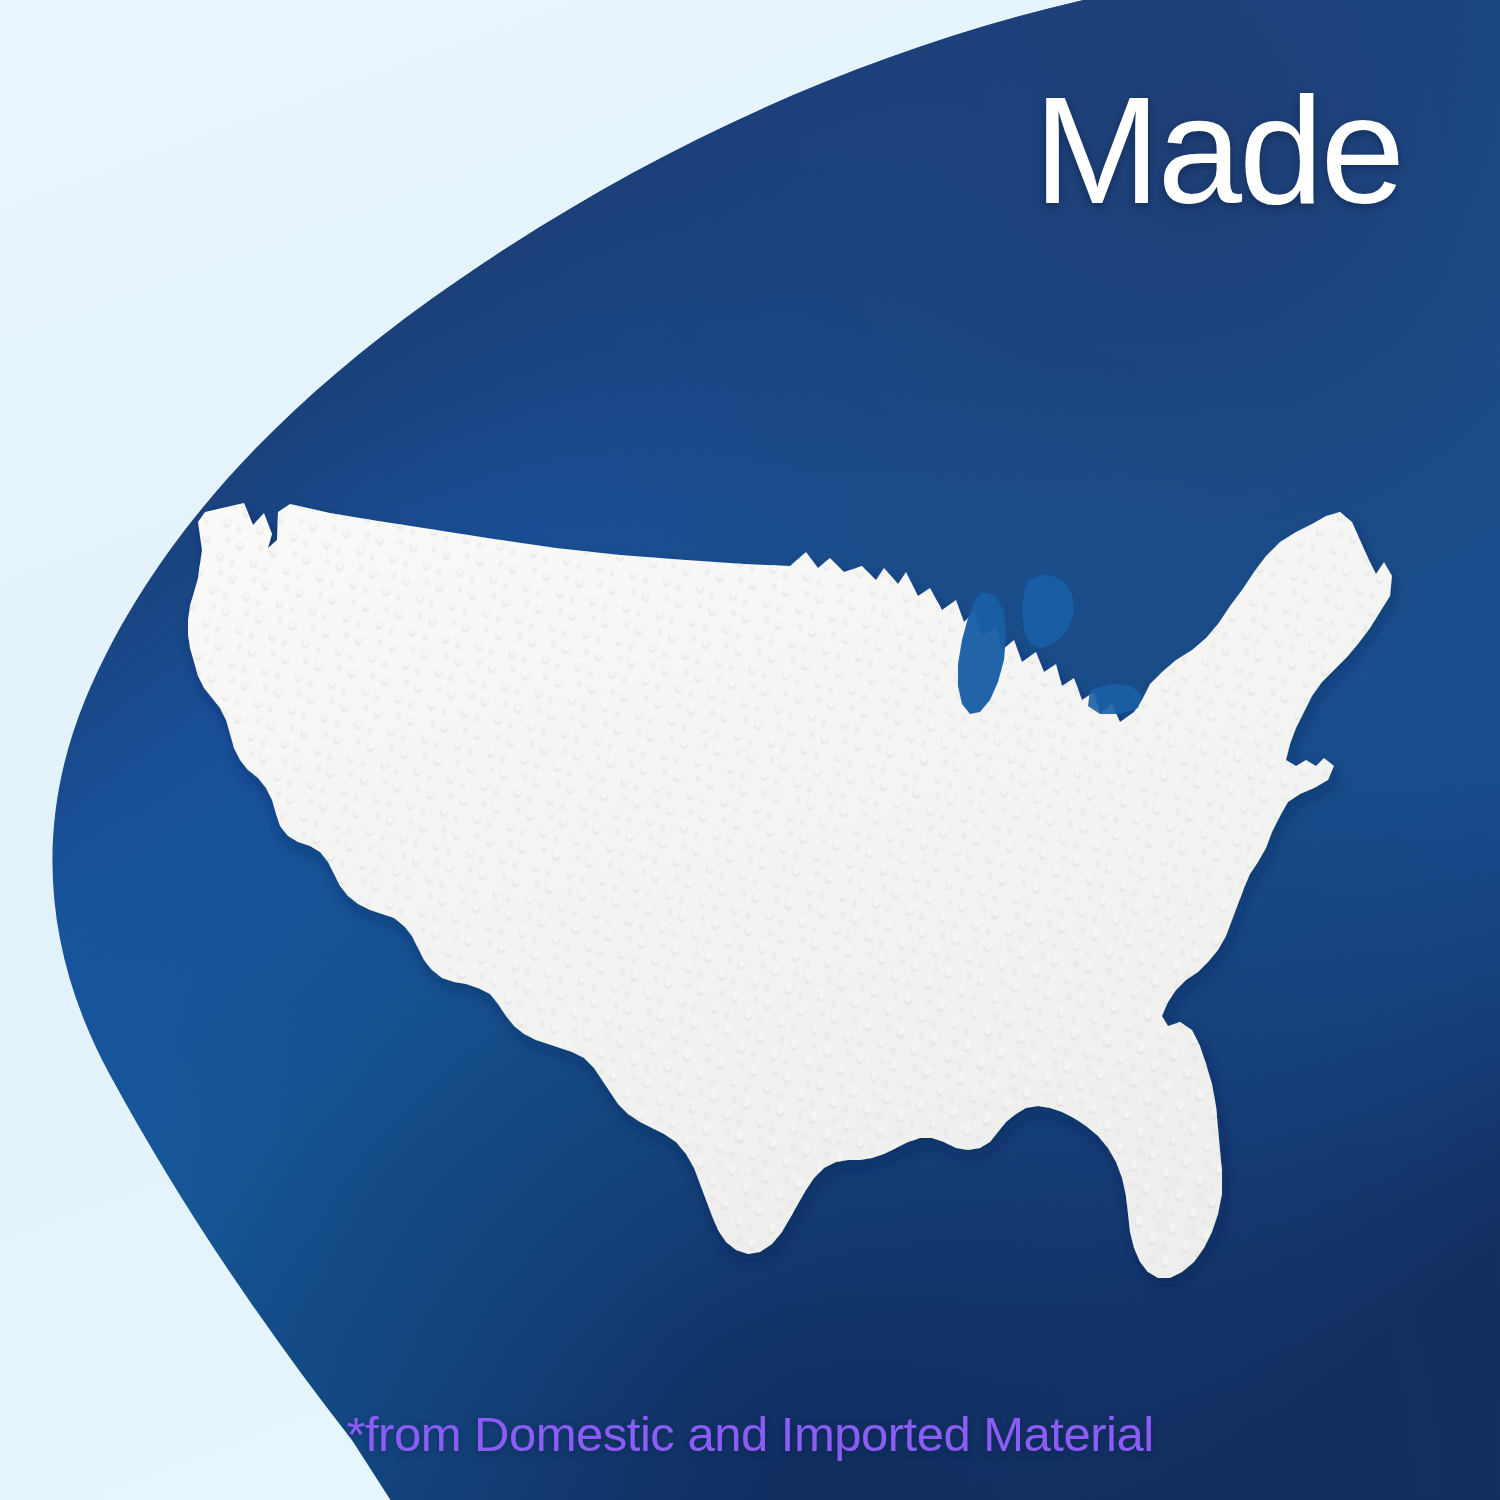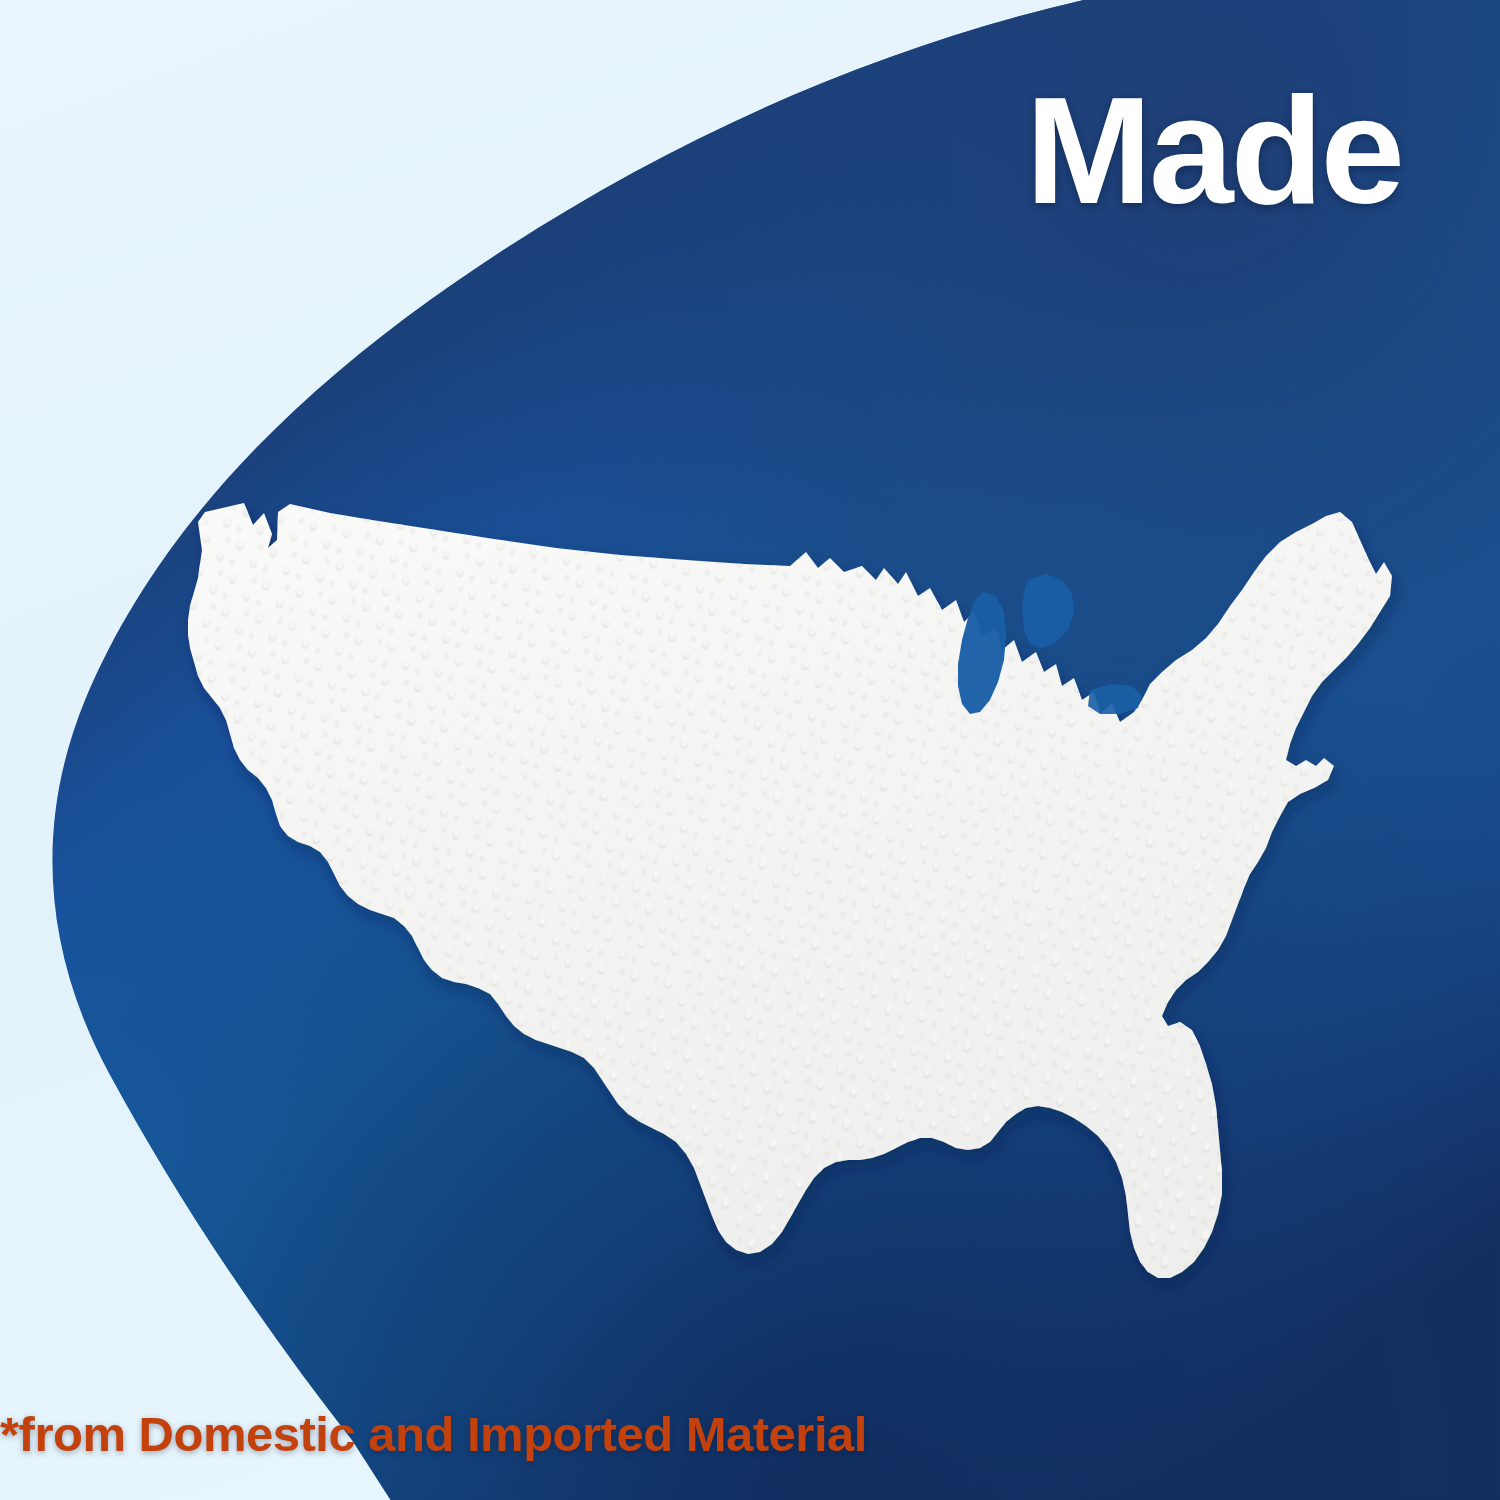--- a/index.html
+++ b/index.html
@@ -58,40 +58,40 @@
     top: 78px;
     text-align: right;
     color: #ffffff;
     line-height: 0.96;
     letter-spacing: -3px;
     text-shadow: 0 3px 10px rgba(4, 22, 52, 0.45);
   }
   .headline .line1 {
     display: block;
     font-size: 152px;
-    font-weight: bold;
+    font-weight: normal;
   }
   .headline .line2 {
     display: block;
     font-size: 152px;
     font-weight: bold;
     margin-top: 6px;
   }
 
   
   .footnote {
     position: absolute;
     left: 0;
     right: 0;
     bottom: 38px;
-    text-align: left;
+    text-align: center;
     font-size: 49px;
-    font-weight: bold;
+    font-weight: normal;
     letter-spacing: -0.5px;
-    color: #c2410c;
+    color: #8b5cf6;
     text-shadow: 0 2px 6px rgba(4, 22, 52, 0.35);
   }
 </style>
 </head>
 <body>
 
 <div id="stage">
 
   <div class="backdrop"></div>
 

